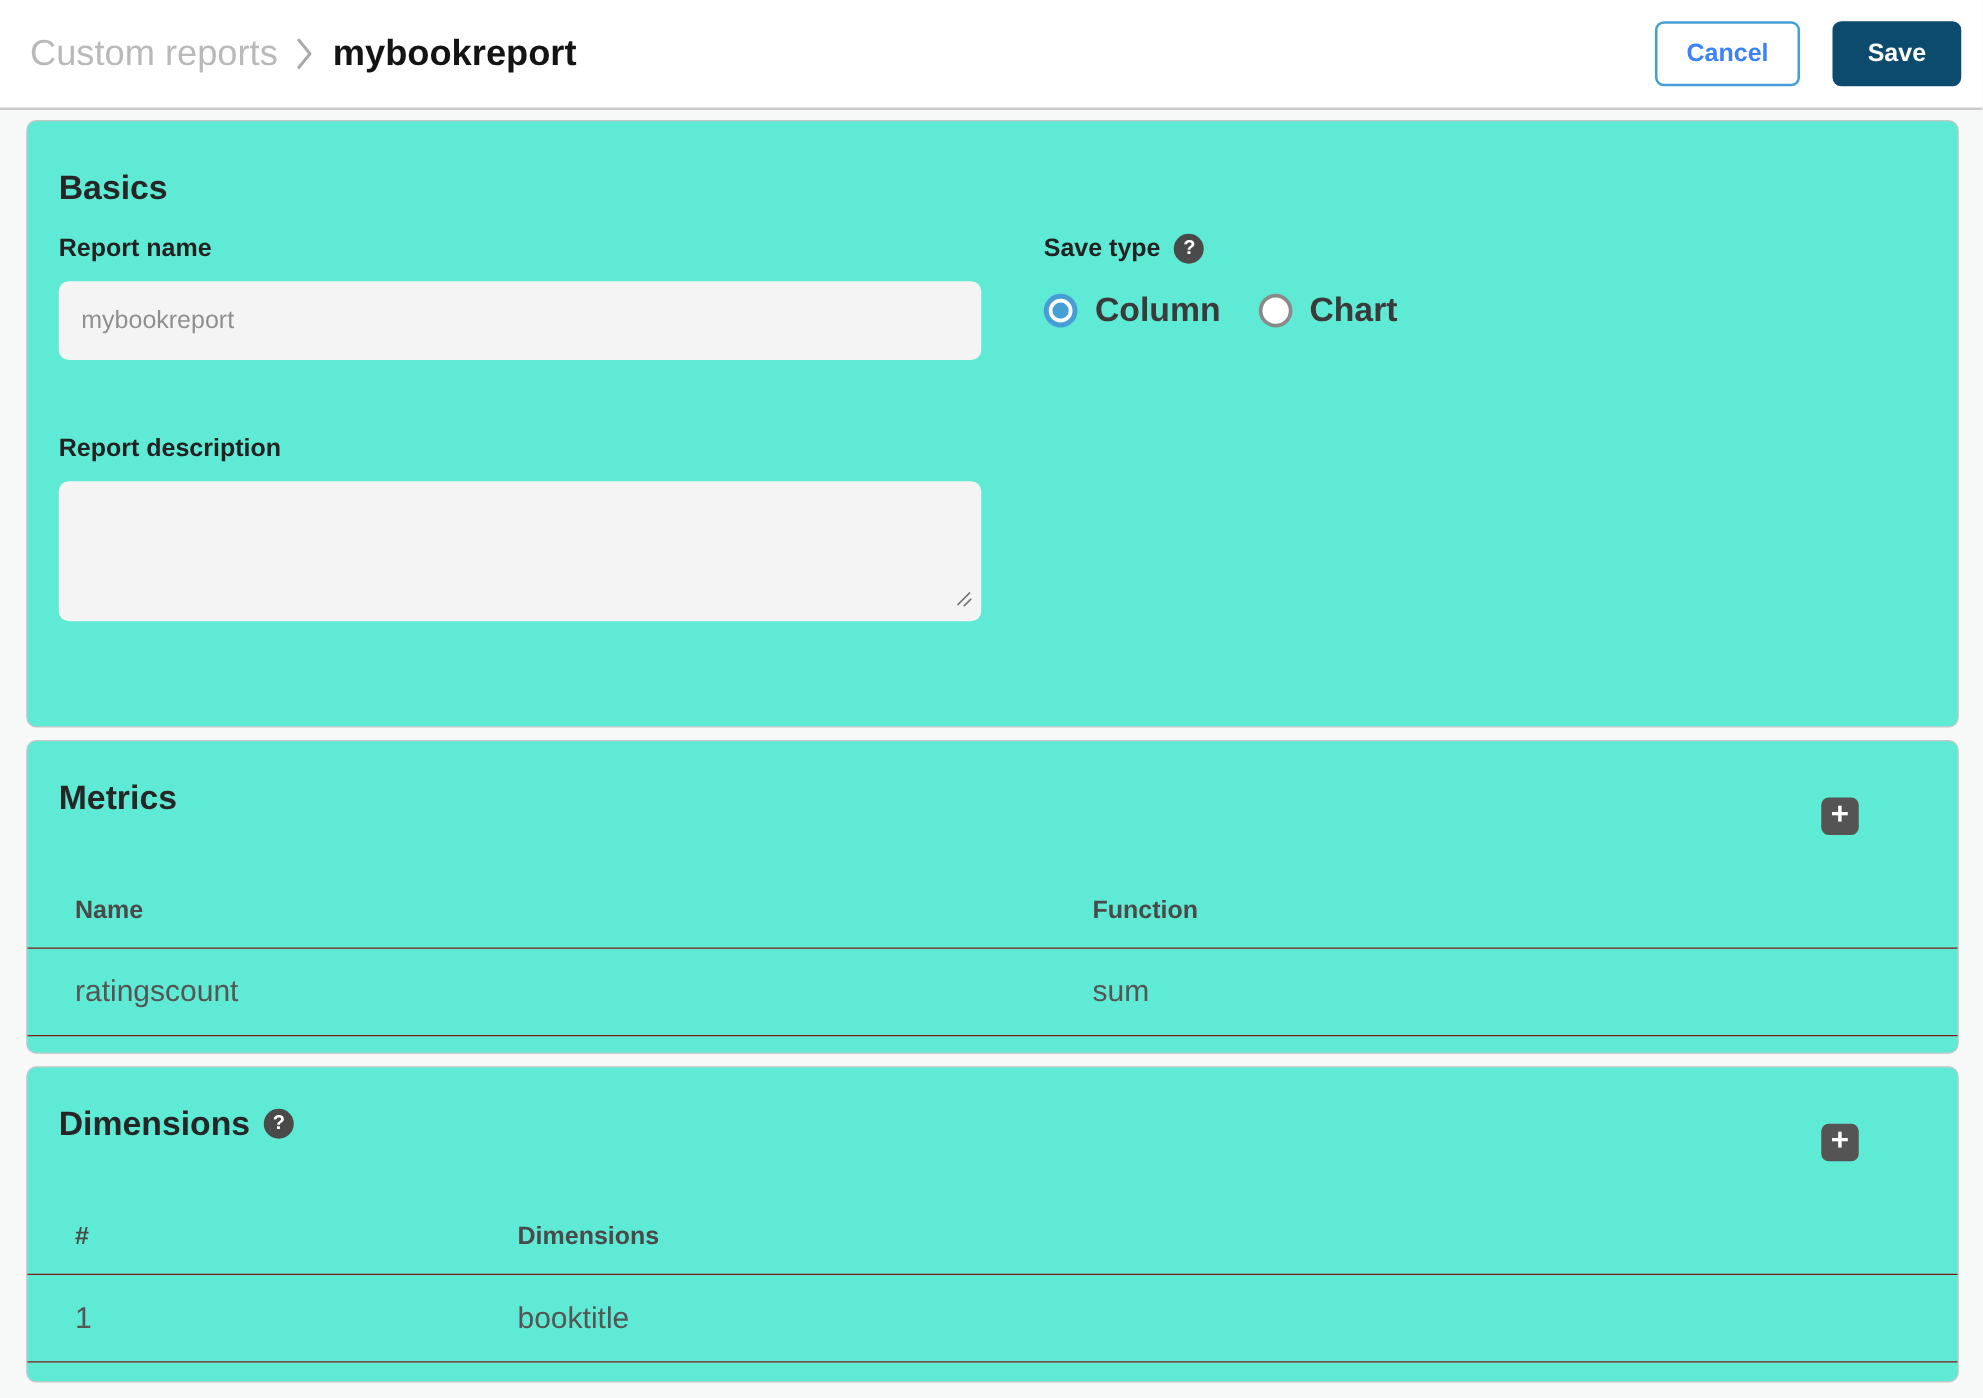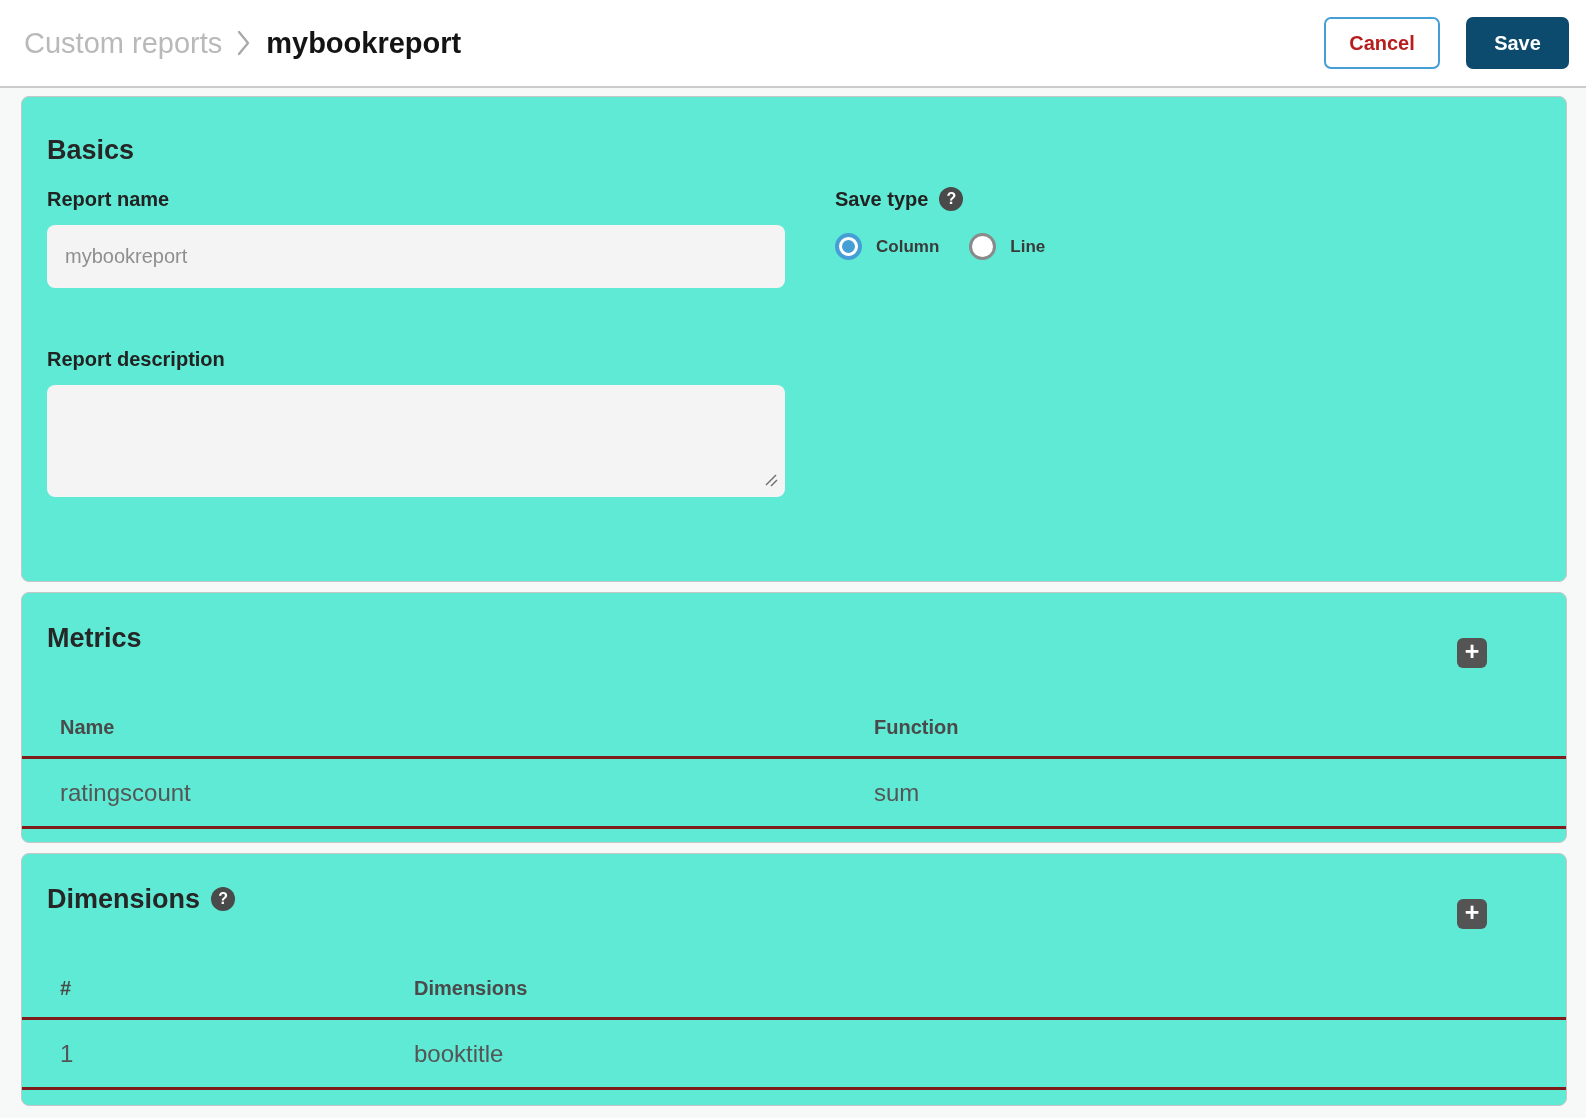--- a/index.html
+++ b/index.html
@@ -18,21 +18,21 @@
   .breadcrumb { display:flex; gap:15px; flex:1; }
   .crumb-parent { font-size:29px; color:#b9b9b9; cursor:pointer; }
   .crumb-chevron { display:flex; align-items:center; }
   .crumb-current { font-size:29px; font-weight:700; color:#141414; }
   .btn {
     height:52px; border-radius:7px; font-family:inherit;
     font-size:20px; font-weight:600; cursor:pointer;
     display:inline-flex; align-items:center; justify-content:center;
   }
   .btn-cancel {
-    width:116px; background:#ffffff; color:#b91c1c;
+    width:116px; background:#ffffff; color:#3b82f6;
     border:2px solid #459fd6; margin-right:26px;
   }
   .btn-save { width:103px; background:#0c4a6e; color:#ffffff; border:none; }
 
   
   main { padding:8px 19px 0 21px; }
   .card {
     background:#5eead4; border:1px solid #c6c6c6; border-radius:8px;
     margin-bottom:10px;
   }
@@ -72,35 +72,35 @@
 
   .radio-row { display:flex; align-items:center; margin-top:22px; }
   .radio-option { display:flex; align-items:center; cursor:pointer; margin-right:30px; }
   .radio-circle {
     width:27px; height:27px; border-radius:50%; background:#ffffff;
     display:flex; align-items:center; justify-content:center; flex:0 0 auto;
   }
   .radio-circle.on { border:4px solid #459fd6; }
   .radio-circle.off { border:3px solid #8a8a8a; }
   .radio-dot { width:13px; height:13px; border-radius:50%; background:#459fd6; }
-  .radio-label { font-size:17px; font-weight:600; color:#3a3a3a; margin-left:14px; }
+  .radio-label { font-size:27px; font-weight:600; color:#3a3a3a; margin-left:14px; }
 
   
   .card-head {
     display:flex; justify-content:space-between; align-items:flex-start;
     padding:0 25px;
   }
   .add-btn {
     width:30px; height:30px; border:none; border-radius:6px; background:#545454;
     color:#ffffff; font-size:25px; font-weight:700; line-height:1;
     display:flex; align-items:center; justify-content:center;
     margin-top:17px; margin-right:54px; cursor:pointer; padding-bottom:3px;
   }
   .tbl { margin-top:31px; }
-  .tbl-row { display:flex; align-items:center; padding-left:38px; border-bottom:3px solid #7f1d1d; }
+  .tbl-row { display:flex; align-items:center; padding-left:38px; border-bottom:1px solid #7f1d1d; }
   .tbl-header { height:60px; }
   .tbl-data { height:70px; }
   .tbl-header .cell { font-size:20px; font-weight:700; color:#4a4a4a; }
   .tbl-data .cell { font-size:24px; color:#555555; }
   .col-name { width:814px; }
   .col-idx { width:354px; }
 </style>
 </head>
 <body>
 
@@ -144,21 +144,21 @@
         </div>
         <div class="radio-row">
           <span class="radio-option">
             <span class="radio-circle on">
               <span class="radio-dot"></span>
             </span>
             <span class="radio-label">Column</span>
           </span>
           <span class="radio-option">
             <span class="radio-circle off"></span>
-            <span class="radio-label">Line</span>
+            <span class="radio-label">Chart</span>
           </span>
         </div>
       </div>
     </div>
   </section>
 
   <section class="card card-metrics">
     <div class="card-head">
       <h2 class="card-title">Metrics</h2>
       <button class="add-btn">+</button>

